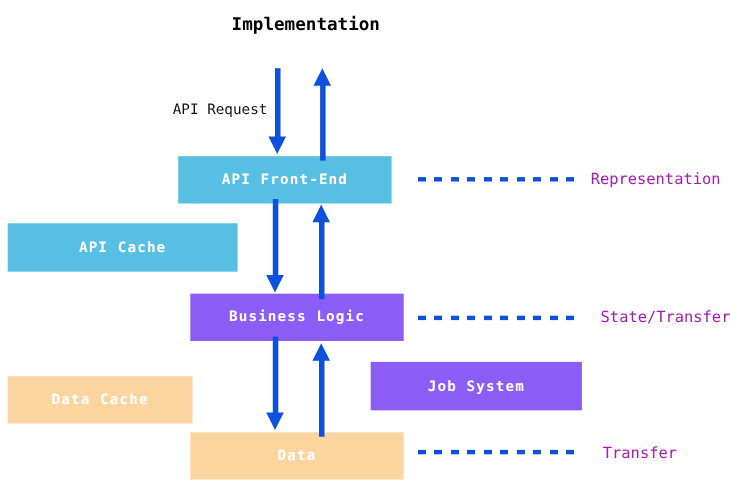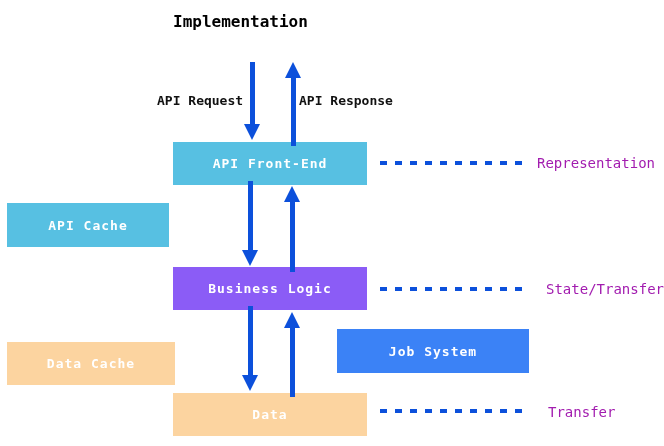--- a/index.html
+++ b/index.html
@@ -1,31 +1,31 @@
 <!DOCTYPE html>
 <html style="--arrow: #0C50DB;"><head>
 <meta charset="utf-8">
 <style>
   * { margin:0; padding:0; box-sizing:border-box; }
   :root { --arrow:#0C50DB; }
   html,body { background:#fff; }
   body { font-family:"DejaVu Sans Mono","Liberation Mono",monospace; }
   .canvas { position:relative; width:664px; height:446px; background:#fff; overflow:hidden; }
 
-  .title { position:absolute; left:173px; top:12px; width:210px; text-align:left;
+  .title { position:absolute; left:173px; top:12px; width:210px; text-align:center;
            font-weight:bold; font-size:16px; color:#000; }
 
-  .label { position:absolute; font-size:13px; color:#111; white-space:nowrap;font-weight:bold; }
+  .label { position:absolute; font-size:13px; color:#111; white-space:nowrap; }
   .req   { left:157px; top:93px; }
   .resp  { left:299px; top:93px; }
 
   .box { position:absolute; display:flex; align-items:center; justify-content:center;
          font-weight:bold; font-size:13px; color:#fff; letter-spacing:1px; z-index:1; }
-  .frontend  { left:173px; top:142px; width:194px; height:43px; }
-  .apicache  { left:7px;   top:203px; width:162px; height:44px; }
+  .frontend  { left:162px; top:142px; width:194px; height:43px; }
+  .apicache  { left:7px;   top:203px; width:209px; height:44px; }
   .bizlogic  { left:173px; top:267px; width:194px; height:43px; }
   .datacache { left:7px;   top:342px; width:168px; height:43px; }
   .jobsystem { left:337px; top:329px; width:192px; height:44px; }
   .databox   { left:173px; top:393px; width:194px; height:43px; }
 
   .arrow { position:absolute; width:16px; z-index:3; }
   .arrow .shaft { position:absolute; left:5.5px; width:5px; top:0; bottom:0; background:var(--arrow); }
   .arrow.down .shaft { bottom:14px; }
   .arrow.up   .shaft { top:14px; }
   .arrow .head { position:absolute; left:0; width:0; height:0;
@@ -49,21 +49,20 @@
   .t3 { left:548px; top:404px; }
 </style>
 </head>
 <body>
 
 <div class="canvas">
 
   <div class="title">Implementation</div>
 
   <div class="label req">API Request</div>
-  <div class="label resp">API Response</div>
 
   <div class="arrow down a1">
     <div class="shaft"></div>
     <div class="head"></div>
   </div>
   <div class="arrow up a2">
     <div class="shaft"></div>
     <div class="head"></div>
   </div>
 
@@ -90,21 +89,21 @@
   </div>
   <div class="box apicache" style="background: rgb(87, 192, 226);">
     <span>API Cache</span>
   </div>
   <div class="box bizlogic" style="background: #8b5cf6;">
     <span>Business Logic</span>
   </div>
   <div class="box datacache" style="background: rgb(252, 212, 160);">
     <span>Data Cache</span>
   </div>
-  <div class="box jobsystem" style="background: #3b82f6;">
+  <div class="box jobsystem" style="background: #8b5cf6;">
     <span>Job System</span>
   </div>
   <div class="box databox" style="background: rgb(252, 212, 160);">
     <span>Data</span>
   </div>
 
   <div class="dash d1"></div>
   <div class="dash d2"></div>
   <div class="dash d3"></div>
 

